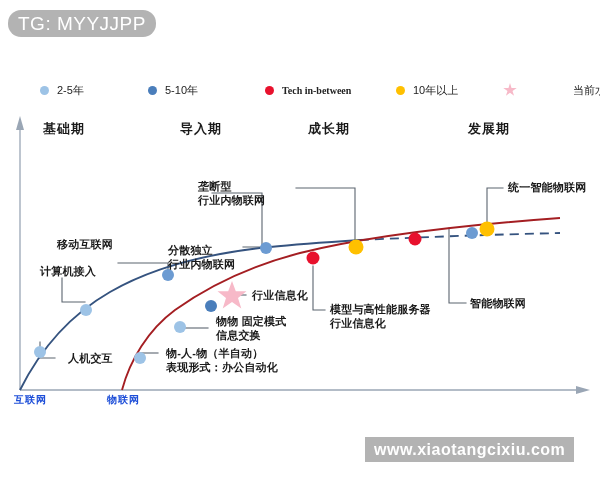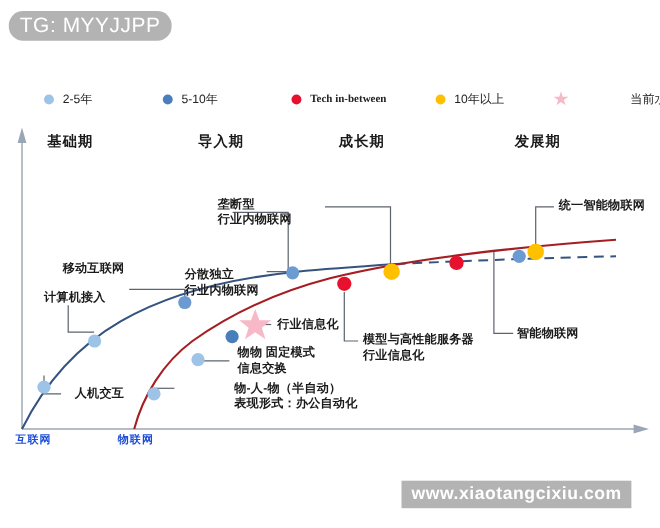--- a/index.html
+++ b/index.html
@@ -166,21 +166,21 @@
   </svg>
 
   <div class="anno" style="left:40px;  top:265px;">计算机接入</div>
   <div class="anno" style="left:57px;  top:238px;">移动互联网</div>
   <div class="anno" style="left:168px; top:228px;margin-top:16px;">分散独立
 行业内物联网</div>
   <div class="anno" style="left:198px; top:180px;">垄断型
 行业内物联网</div>
   <div class="anno" style="left:508px; top:181px;">统一智能物联网</div>
   <div class="anno" style="left:68px;  top:352px;">人机交互</div>
-  <div class="anno" style="left:166px; top:347px;margin-left:47px;">物-人-物（半自动）
+  <div class="anno" style="left:166px; top:347px;">物-人-物（半自动）
 表现形式：办公自动化</div>
   <div class="anno" style="left:216px; top:315px;">物物 固定模式
 信息交换</div>
   <div class="anno" style="left:252px; top:289px;">行业信息化</div>
   <div class="anno" style="left:330px; top:303px;">模型与高性能服务器
 行业信息化</div>
   <div class="anno" style="left:470px; top:297px;">智能物联网</div>
 
   <div class="axis-lbl" style="left:14px;  top:393px;">互联网</div>
   <div class="axis-lbl" style="left:107px; top:393px;">物联网</div>

